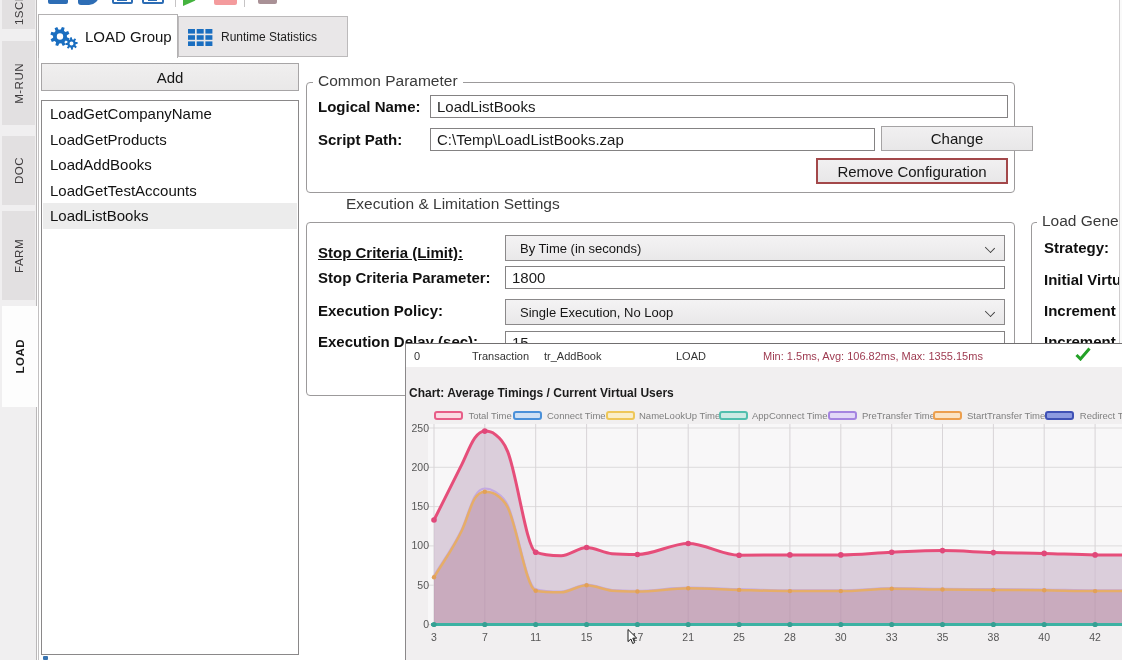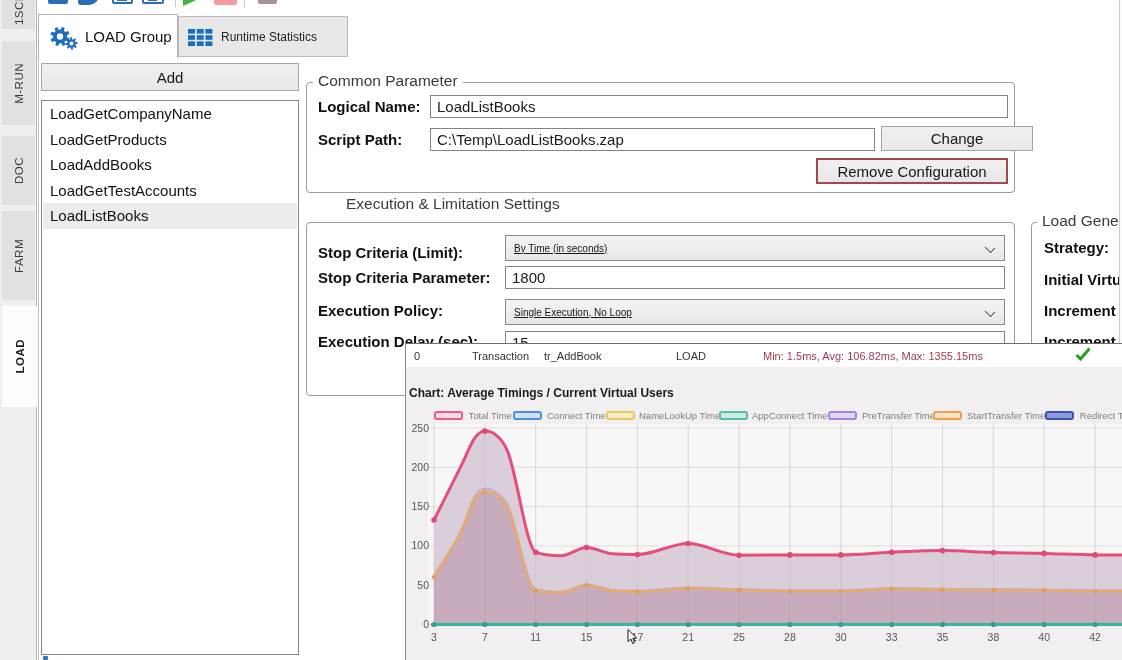--- a/index.html
+++ b/index.html
@@ -12,21 +12,21 @@
 .vtab { position:absolute; left:2px; width:33px; background:#e2e0e1; display:flex; align-items:center; justify-content:center; }
 .vtab span { writing-mode:vertical-rl; transform:rotate(180deg); font-size:11.5px; color:#3d3a3c; letter-spacing:0.5px; }
 .vtab.active { background:#fdfdfd; left:2px; width:35px; }
 .vtab.active span { font-weight:bold; color:#1a1a1a; }
 
 .group { position:absolute; border:1px solid #9c9a9b; border-radius:4px; }
 .glabel { position:absolute; background:#fff; padding:0 5px; font-size:15.5px; color:#3a3a3a; white-space:nowrap; }
 .lbl { position:absolute; font-size:15px; font-weight:bold; color:#101010; white-space:nowrap; height:18px; display:flex; align-items:center; }
 .inp { position:absolute; background:#fff; border:1px solid #848283; font-size:15px; color:#1a1a1a; padding-left:6px; display:flex; align-items:center; white-space:nowrap; }
 .btn { position:absolute; background:linear-gradient(#f1f0f1,#e8e7e8); border:1px solid #a5a3a4; font-size:15px; color:#161616; display:flex; align-items:center; justify-content:center; }
-.dd { position:absolute; background:linear-gradient(#f4f3f4,#e9e8e9); border:1px solid #8b898a; font-size:10px; color:#161616; padding-left:8px; display:flex; align-items:center; white-space:nowrap;text-decoration:underline; }
+.dd { position:absolute; background:linear-gradient(#f4f3f4,#e9e8e9); border:1px solid #8b898a; font-size:13px; color:#161616; padding-left:14px; display:flex; align-items:center; white-space:nowrap; }
 .dd .chev { position:absolute; right:10px; top:8px; width:8px; height:8px; border-right:1.6px solid #3f3f3f; border-bottom:1.6px solid #3f3f3f; transform:rotate(45deg) scale(1,0.8); transform-origin:center; }
 .item { position:absolute; left:43px; width:254px; height:25.5px; font-size:15px; color:#121212; display:flex; align-items:center; padding-left:7px; white-space:nowrap; }
 </style>
 </head>
 <body>
 
 <div class="abs" style="left:48px;top:-9px;width:20px;height:13px;background:#2d6db5;border-radius:2px;"></div>
 <div class="abs" style="left:78px;top:-12px;width:21px;height:17px;background:#2d6db5;border-radius:2px 3px 10px 3px;"></div>
 <div class="abs" style="left:112px;top:-12px;width:21px;height:16px;border:2.5px solid #2d6db5;background:#fff;border-radius:2px;">
     <div style="position:absolute;left:3px;bottom:1px;width:10px;height:5px;background:#2d6db5;"></div>
@@ -99,21 +99,21 @@
 <div class="glabel" style="left:313px;top:71.5px;">Common Parameter</div>
 <div class="lbl" style="left:318px;top:97.5px;">Logical Name:</div>
 <div class="inp" style="left:430px;top:95px;width:578px;height:23px;">LoadListBooks</div>
 <div class="lbl" style="left:318px;top:130.5px;">Script Path:</div>
 <div class="inp" style="left:430px;top:128px;width:445px;height:23px;">C:\Temp\LoadListBooks.zap</div>
 <div class="btn" style="left:881px;top:126px;width:152px;height:25px;">Change</div>
 <div class="btn" style="left:816px;top:158px;width:192px;height:26px;border:2px solid #a3484a;">Remove Configuration</div>
 
 <div class="group" style="left:306px;top:222px;width:709px;height:174px;"></div>
 <div class="glabel" style="left:313px;top:195px;margin-left:28px;">Execution &amp; Limitation Settings</div>
-<div class="lbl" style="left:318px;top:243px;">Stop Criteria (Limit):</div>
+<div class="lbl" style="left:318px;top:243px;text-decoration:underline;">Stop Criteria (Limit):</div>
 <div class="dd" style="left:505px;top:235px;width:500px;height:26px;">By Time (in seconds)<span class="chev"></span></div>
 <div class="lbl" style="left:318px;top:268px;">Stop Criteria Parameter:</div>
 <div class="inp" style="left:505px;top:266px;width:500px;height:23px;">1800</div>
 <div class="lbl" style="left:318px;top:301px;">Execution Policy:</div>
 <div class="dd" style="left:505px;top:299px;width:500px;height:26px;">Single Execution, No Loop<span class="chev"></span></div>
 <div class="lbl" style="left:318px;top:332px;">Execution Delay (sec):</div>
 <div class="inp" style="left:505px;top:331px;width:500px;height:23px;">15</div>
 
 <div class="group" style="left:1031px;top:222px;width:180px;height:174px;"></div>
 <div class="glabel" style="left:1037px;top:211.5px;">Load Generation</div>

